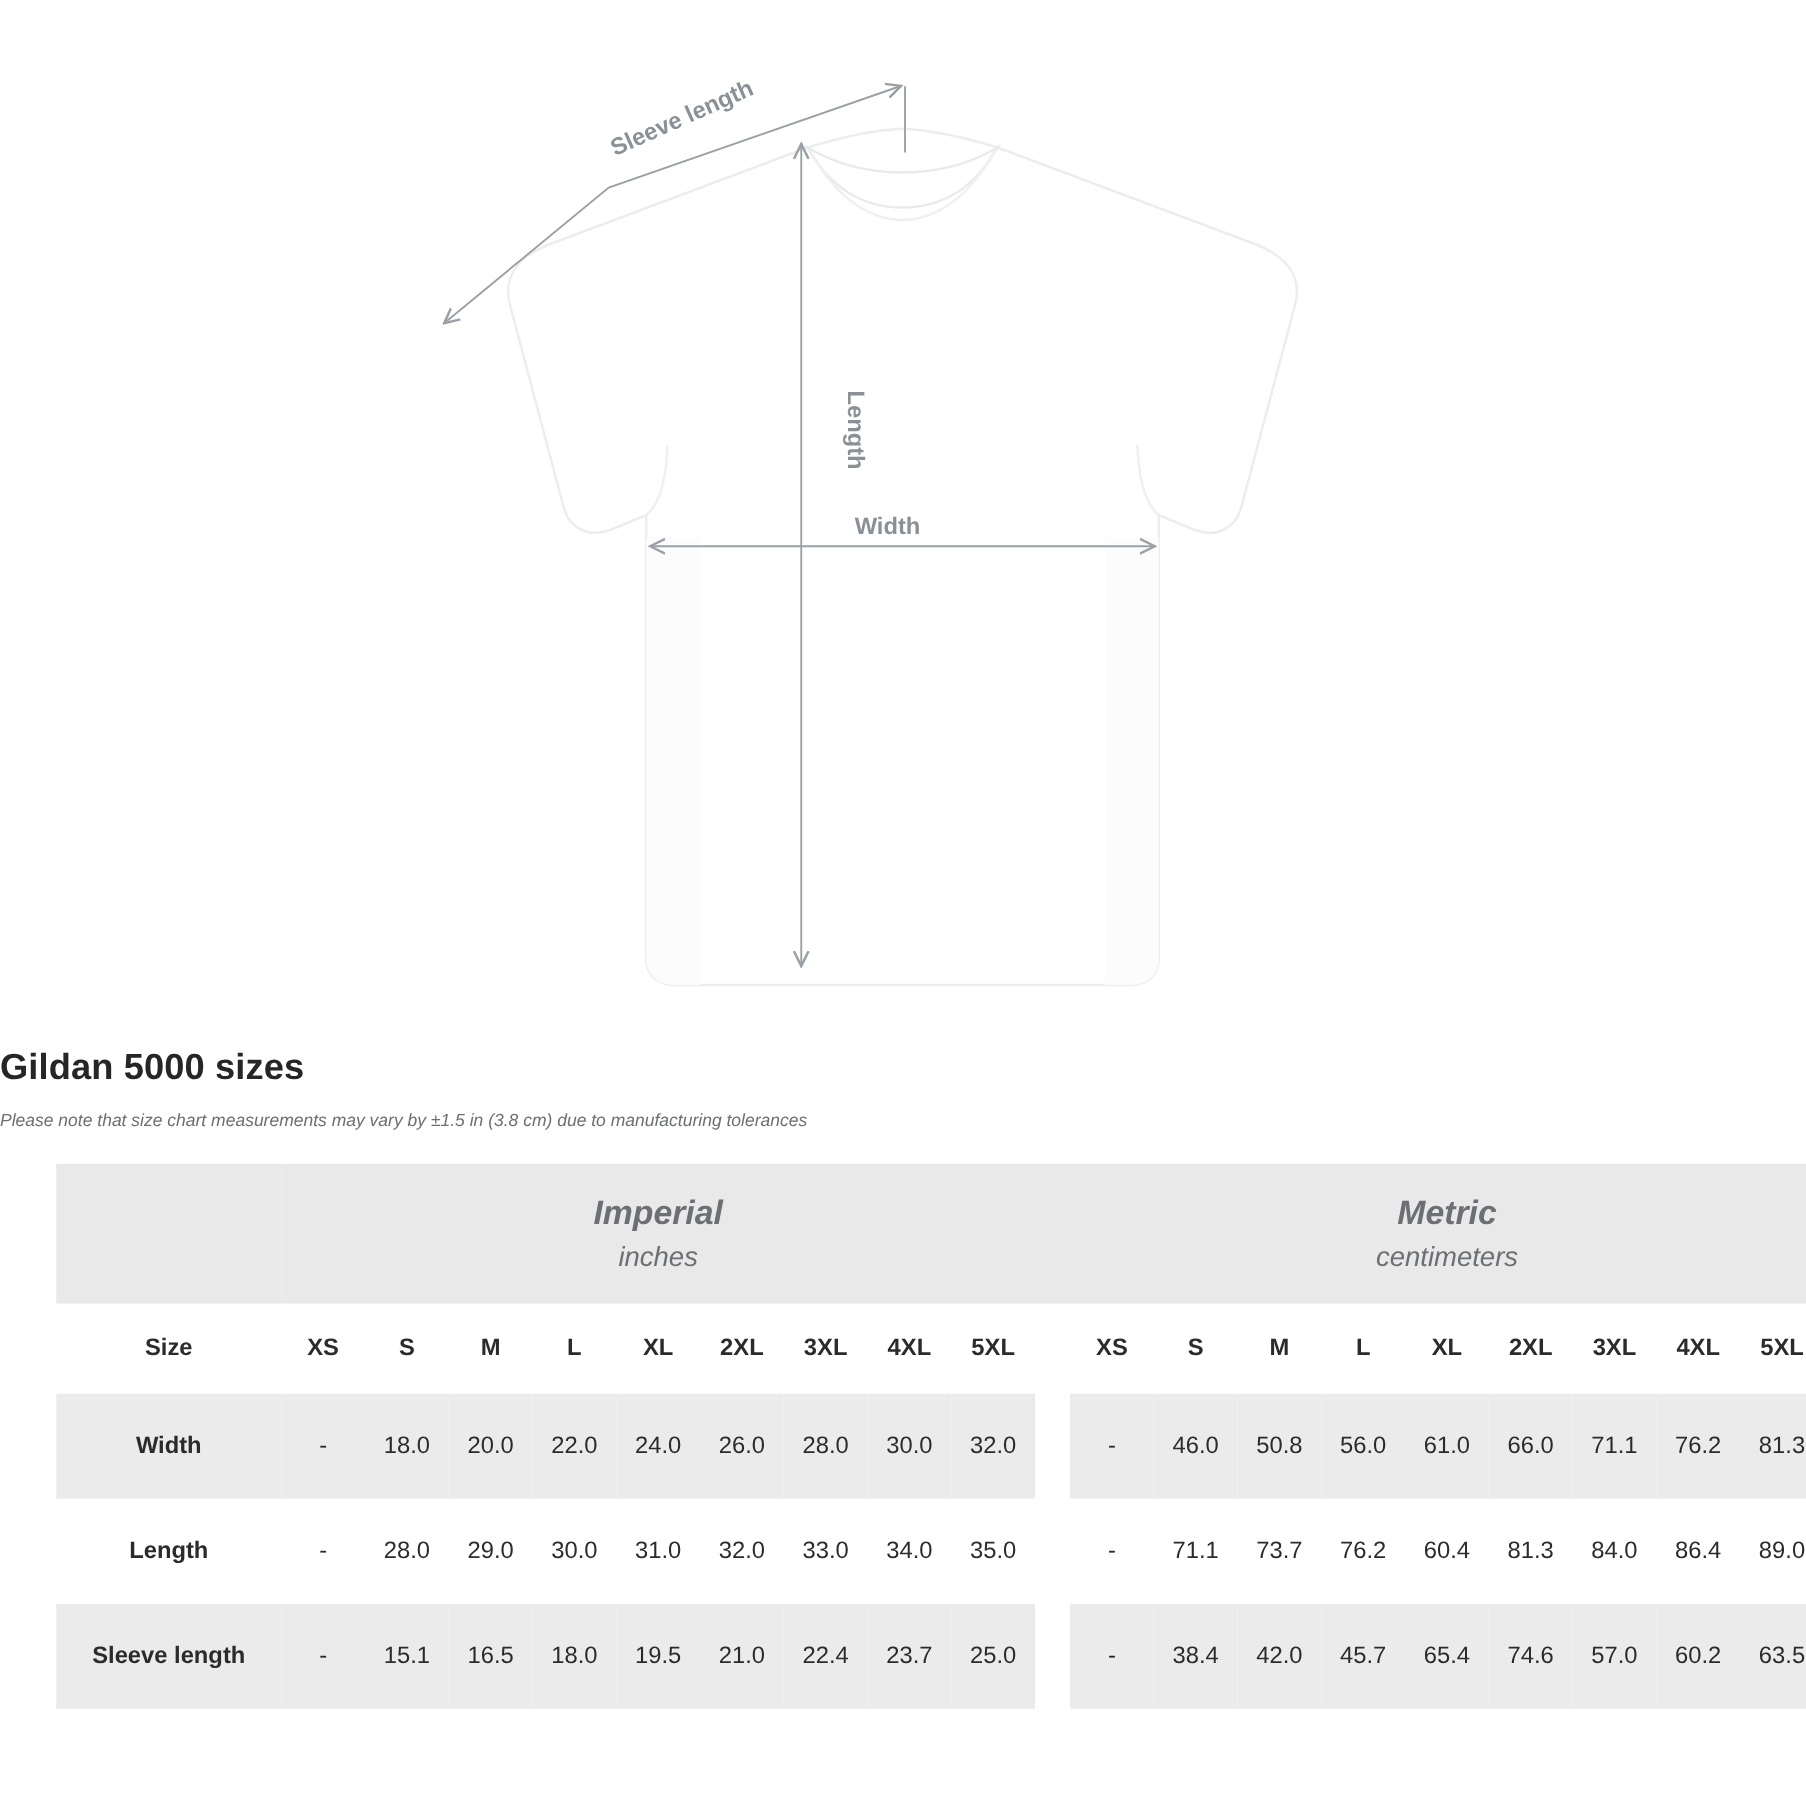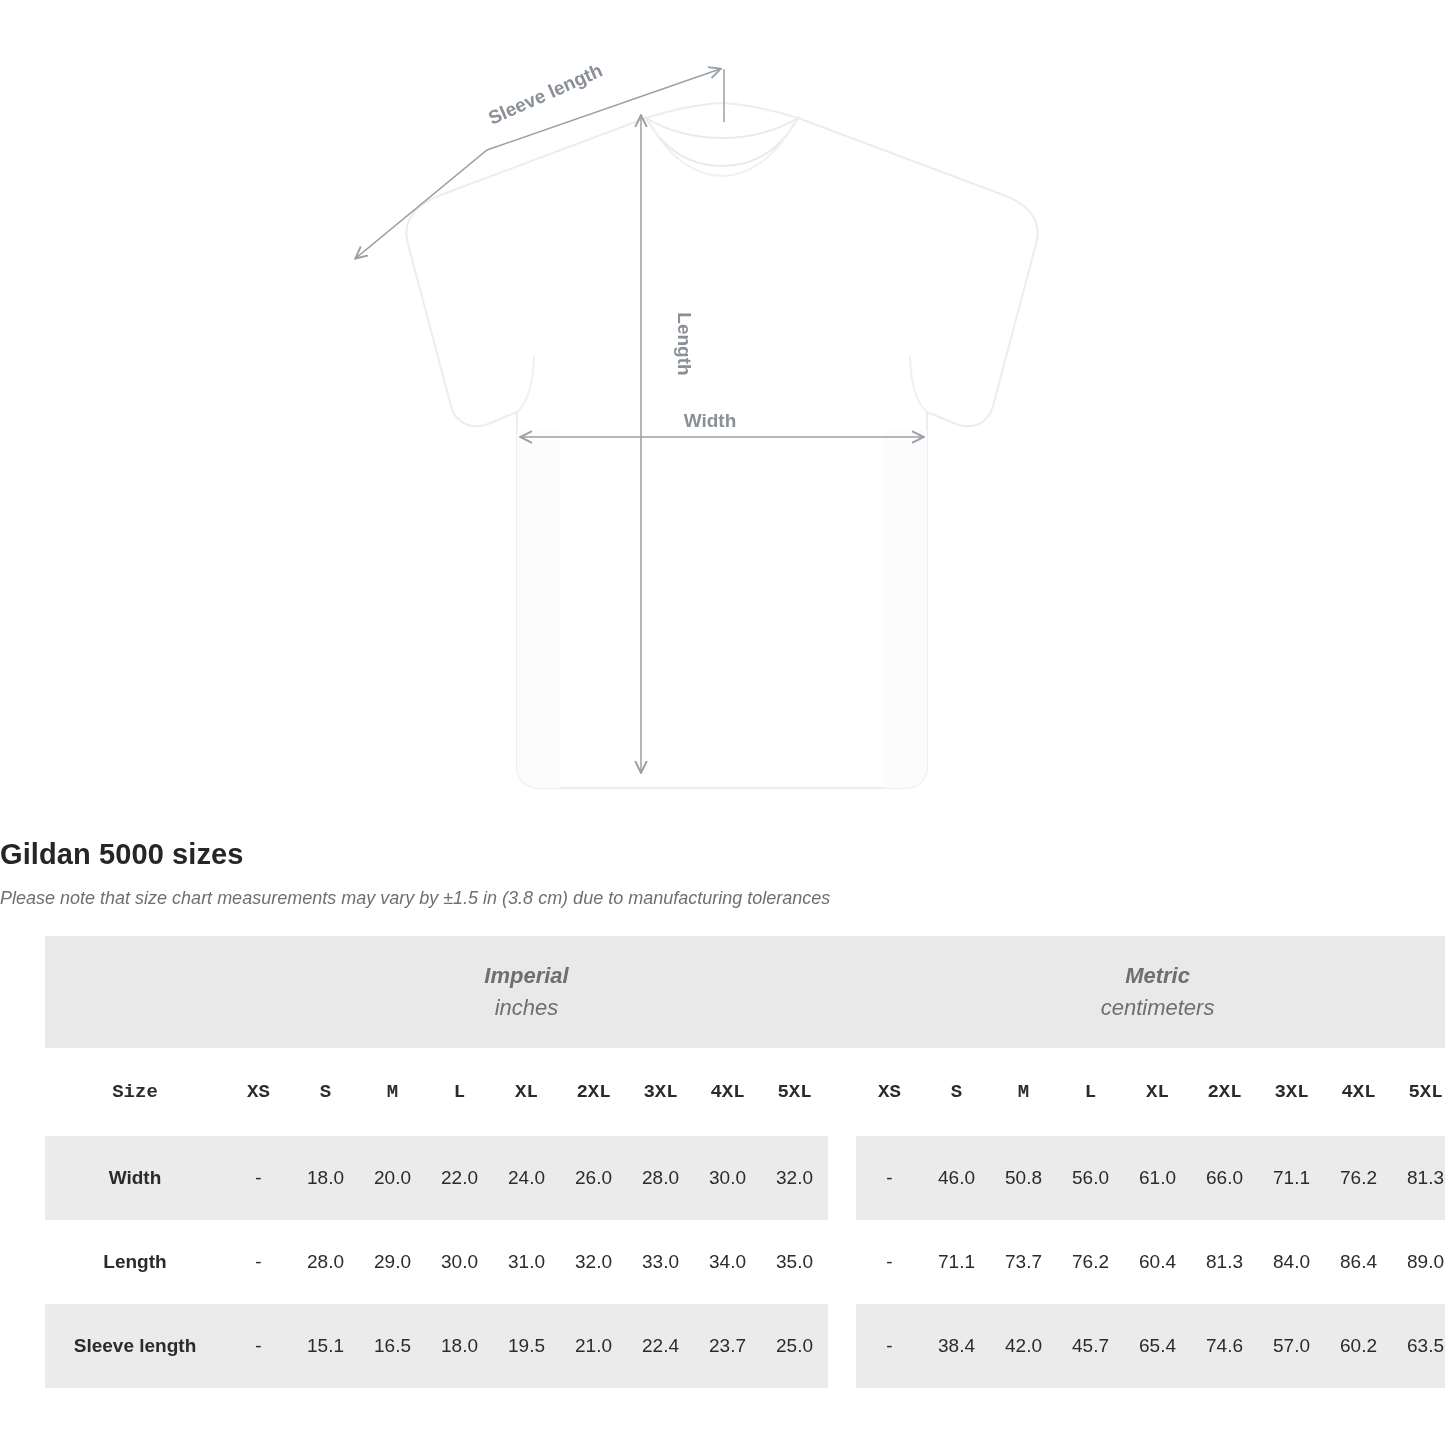--- a/index.html
+++ b/index.html
@@ -35,21 +35,21 @@
   .title-block {
     margin-top: 18px;
   }
   .chart-title {
     font-size: 29px;
     font-weight: bold;
     color: #262626;
     letter-spacing: 0.1px;
   }
   .chart-note {
-    font-size: 18px;
+    font-size: 14px;
     font-style: italic;
     color: #6c6f73;
     margin-top: 17px;
   }
 
   
   .table-wrap {
     margin: 27px 45px 0 45px;
   }
   table.size-table {
@@ -60,39 +60,38 @@
   table.size-table td, table.size-table th {
     padding: 0;
     text-align: center;
     vertical-align: middle;
   }
   .unit-head {
     height: 112px;
     background: #e9e9e9;
   }
   .unit-head .unit-name {
-    font-size: 22px;
+    font-size: 27px;
     font-style: italic;
     font-weight: bold;
     color: #6c6f73;
     line-height: 1.15;
   }
   .unit-head .unit-sub {
     font-size: 22px;
     font-style: italic;
     color: #6c6f73;
     margin-top: 6px;
   }
   .hdr-row td {
-    height: 88px;
+    height: 72px;
     font-size: 19px;
     font-weight: bold;
     color: #2b2b2b;
     background: #ffffff;
-    font-family: Liberation Mono, monospace;
   }
   .hdr-row td.rowlabel {
     font-size: 19px;
   }
   .data-row td {
     height: 84px;
     font-size: 19px;
     background: #ffffff;
   }
   .data-row.alt td {

